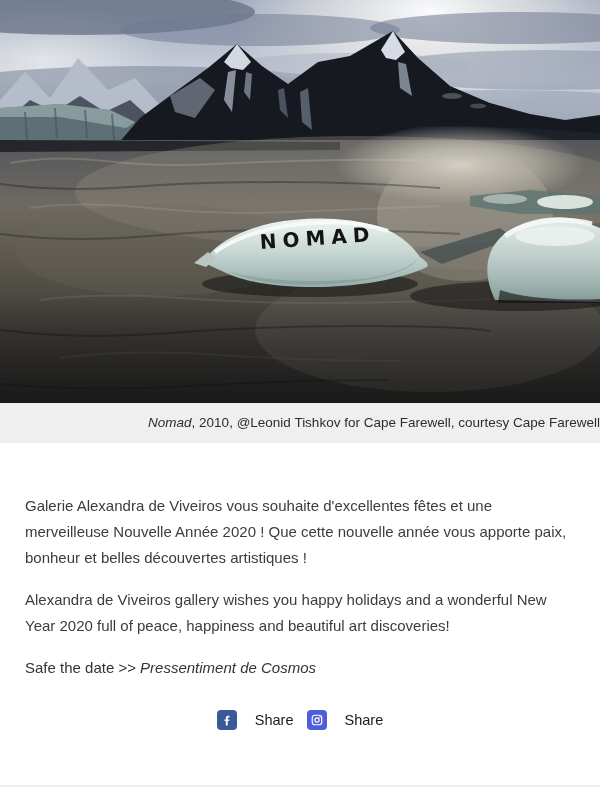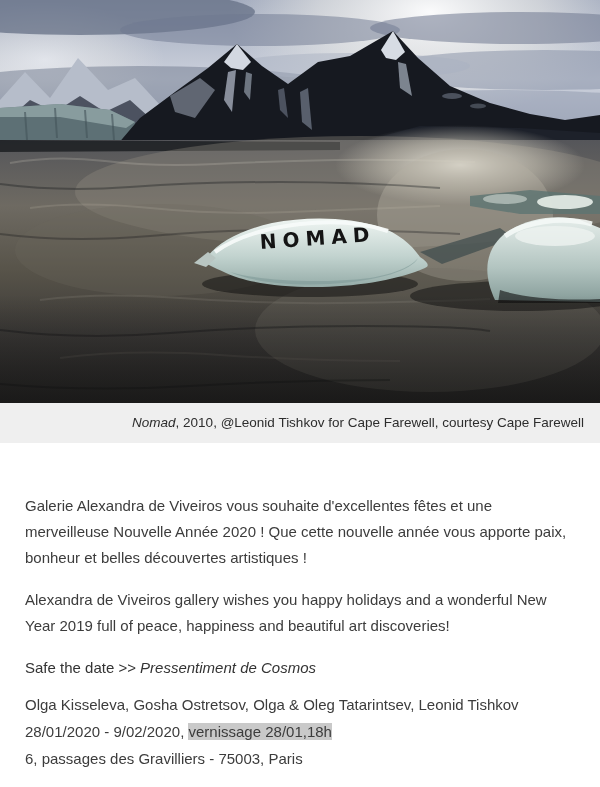--- a/index.html
+++ b/index.html
@@ -6,21 +6,21 @@
   body { font-family:"Liberation Sans","DejaVu Sans",sans-serif; }
   .page { width:600px; min-height:787px; box-sizing:border-box; background:#fff;
           border-bottom:2px solid #ededed; }
 
   
   .hero { margin:0; padding:0; line-height:0; }
   .hero svg { display:block; }
 
   
   .caption-band { background:#efefef; height:40px; line-height:40px;
-                  text-align:right; padding-right:16px; box-sizing:border-box;
+                  text-align:right; padding-right:0; box-sizing:border-box;
                   font-size:13.5px; color:#2d2d2d; white-space:nowrap; }
   .caption-band em { font-style:italic; }
 
   
   .content { padding:34px 25px 0 25px; color:#3c3c3c; font-size:15px; line-height:26px; }
   .content p { margin:16px 0 10px 0; }
   .save-date { color:#333; margin:4px 0 2px 0; }
   .save-date strong { font-weight:400; }
   .save-date .it { font-style:italic;text-align:center; }
   .info div { line-height:27px; }
@@ -158,29 +158,24 @@
       <path d="M500,290 C520,297 560,301 600,299 L600,303 L498,303 Z" fill="#0e0e0e" opacity="0.6"></path>
 
       <rect x="0" y="295" width="600" height="108" fill="url(#darkbot)"></rect>
     </svg>
   </figure>
 
   <div class="caption-band"><em>Nomad</em><span>, 2010, @Leonid Tishkov for Cape Farewell, courtesy Cape Farewell</span></div>
 
   <main class="content">
     <p>Galerie Alexandra de Viveiros vous souhaite d'excellentes fêtes et une merveilleuse Nouvelle Année 2020 ! Que cette nouvelle année vous apporte paix, bonheur et belles découvertes artistiques !</p>
-    <p>Alexandra de Viveiros gallery wishes you happy holidays and a wonderful New Year 2019 full of peace, happiness and beautiful art discoveries!</p>
+    <p>Alexandra de Viveiros gallery wishes you happy holidays and a wonderful New Year 2020 full of peace, happiness and beautiful art discoveries!</p>
 
     <p class="save-date"><strong>Safe the date &gt;&gt; </strong><strong class="it">Pressentiment de Cosmos</strong></p>
 
-    <div class="info">
-      <div>Olga Kisseleva, Gosha Ostretsov, Olga &amp; Oleg Tatarintsev, Leonid Tishkov</div>
-      <div><span>28/01/2020 - 9/02/2020, </span><span class="hl">vernissage 28/01,18h</span></div>
-      <div>6, passages des Gravilliers - 75003, Paris</div>
-    </div>
 
     <div class="share-row">
       <a class="share-btn">
         <span class="icon-box icon-fb">
           <svg width="14" height="14" viewBox="0 0 20 20">
             <path fill="#ffffff" d="M13.6 6.6h-1.7c-.5 0-.9.45-.9 1.05V9.2h2.5l-.37 2.35H11v6.25H8.3v-6.25H6.5V9.2h1.8V7.25c0-1.95 1.25-3.35 3.1-3.35h2.2v2.7z"></path>
           </svg>
         </span>
         <span>Share</span>
       </a>

